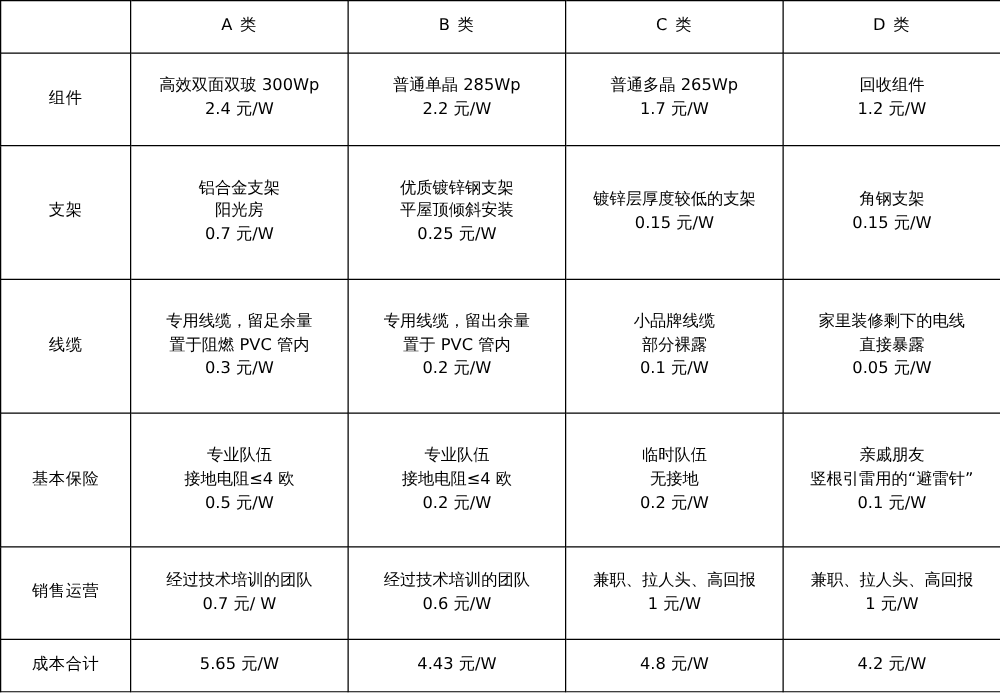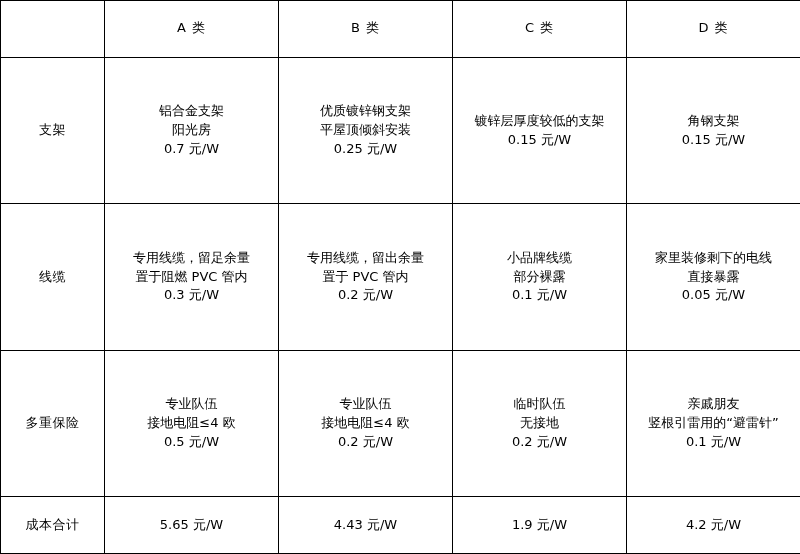--- a/index.html
+++ b/index.html
@@ -75,20 +75,39 @@
     </colgroup>
     <tbody>
       <tr>
         <td class="empty-cell"></td>
         <td class="header-cell">A 类</td>
         <td class="header-cell">B 类</td>
         <td class="header-cell">C 类</td>
         <td class="header-cell">D 类</td>
       </tr>
 
+      <tr>
+        <td class="label-cell">组件</td>
+        <td>
+          <span class="line">高效双面双玻 300Wp</span>
+          <span class="line">2.4 元/W</span>
+        </td>
+        <td>
+          <span class="line">普通单晶 285Wp</span>
+          <span class="line">2.2 元/W</span>
+        </td>
+        <td>
+          <span class="line">普通多晶 265Wp</span>
+          <span class="line">1.7 元/W</span>
+        </td>
+        <td>
+          <span class="line">回收组件</span>
+          <span class="line">1.2 元/W</span>
+        </td>
+      </tr>
 
 
       <tr>
         <td class="label-cell">支架</td>
         <td>
           <span class="line">铝合金支架</span>
           <span class="line">阳光房</span>
           <span class="line">0.7 元/W</span>
         </td>
         <td>
@@ -125,21 +144,21 @@
         </td>
         <td>
           <span class="line">家里装修剩下的电线</span>
           <span class="line">直接暴露</span>
           <span class="line">0.05 元/W</span>
         </td>
       </tr>
 
 
       <tr>
-        <td class="label-cell">多重保险</td>
+        <td class="label-cell">基本保险</td>
         <td>
           <span class="line">专业队伍</span>
           <span class="line">接地电阻≤4 欧</span>
           <span class="line">0.5 元/W</span>
         </td>
         <td>
           <span class="line">专业队伍</span>
           <span class="line">接地电阻≤4 欧</span>
           <span class="line">0.2 元/W</span>
         </td>
@@ -149,24 +168,43 @@
           <span class="line">0.2 元/W</span>
         </td>
         <td>
           <span class="line">亲戚朋友</span>
           <span class="line">竖根引雷用的“避雷针”</span>
           <span class="line">0.1 元/W</span>
         </td>
       </tr>
 
 
+      <tr>
+        <td class="label-cell">销售运营</td>
+        <td>
+          <span class="line">经过技术培训的团队</span>
+          <span class="line">0.7 元/ W</span>
+        </td>
+        <td>
+          <span class="line">经过技术培训的团队</span>
+          <span class="line">0.6 元/W</span>
+        </td>
+        <td>
+          <span class="line">兼职、拉人头、高回报</span>
+          <span class="line">1 元/W</span>
+        </td>
+        <td>
+          <span class="line">兼职、拉人头、高回报</span>
+          <span class="line">1 元/W</span>
+        </td>
+      </tr>
 
 
       <tr>
         <td class="label-total">成本合计</td>
         <td class="totals-cell">5.65 元/W</td>
         <td class="totals-cell">4.43 元/W</td>
-        <td class="totals-cell">1.9 元/W</td>
+        <td class="totals-cell">4.8 元/W</td>
         <td class="totals-cell">4.2 元/W</td>
       </tr>
     </tbody>
   </table>
 </div>
 
 </body></html>

